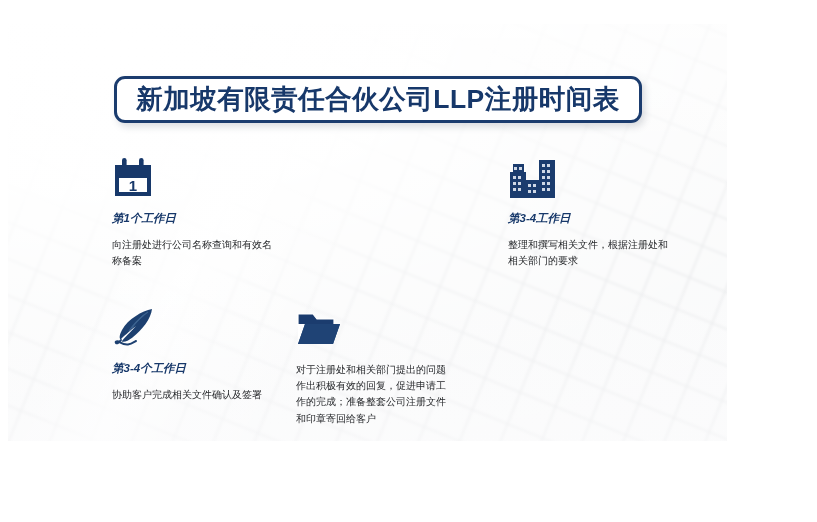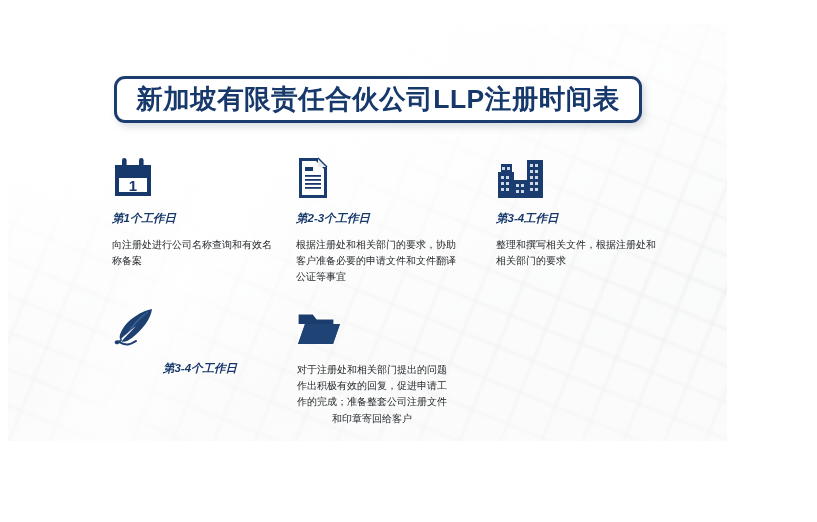--- a/index.html
+++ b/index.html
@@ -99,21 +99,21 @@
     position:absolute;
     left:0; top:130px; width:719px;
   }
   .row{ position:relative; height:140px; }
   .step{
     position:absolute;
     width:176px;
   }
   .col1{ left:104px; }
   .col2{ left:288px; }
-  .col3{ left:488px; }
+  .col3{ left:500px; }
 
   .icon-box{
     height:46px;
     display:flex; align-items:flex-end;
     margin-bottom:12px;
   }
   .step-title{
     font-size:11.5px;
     font-weight:bold;
     color:#17386a;
@@ -125,21 +125,21 @@
   .step-desc{
     font-size:10px;
     color:#27292c;
     line-height:1.62;
     width:166px;
   }
   .row2 .step-desc{ width:160px; }
   .row2 .col2 .step-desc{ width:152px; }
 
   
-  .row2{ margin-top:10px;text-align:center; }
+  .row2{ margin-top:10px; }
 </style>
 </head>
 <body>
 
 <div id="infographic">
 
   <div class="bg-photo"></div>
   <div class="bg-wash"></div>
   <div class="bg-sheen"></div>
   <div class="bg-vignette"></div>
@@ -162,37 +162,20 @@
             <rect x="3" y="9" width="36" height="9" fill="#17386a"></rect>
             <rect x="3" y="18" width="36" height="22" fill="#17386a"></rect>
             <rect x="7" y="22" width="28" height="14" fill="#ffffff"></rect>
             <text x="21" y="34.5" font-family="Liberation Sans, sans-serif" font-size="15" font-weight="bold" fill="#17386a" text-anchor="middle">1</text>
           </svg>
         </div>
         <div class="step-title">第1个工作日</div>
         <div class="step-desc">向注册处进行公司名称查询和有效名称备案</div>
       </div>
 
-      <div class="step col2">
-        <div class="icon-box">
-          <svg width="36" height="44" viewBox="0 0 36 44">
-            <path d="M3 2 H22 L31 11 V42 H3 Z" fill="#1b3c6e"></path>
-            <path d="M6 5 H20 L28 13 V39 H6 Z" fill="#ffffff"></path>
-            <path d="M22 2 L31 11 H22 Z" fill="#e9ebee"></path>
-            <path d="M22 2 L31 11" stroke="#1b3c6e" stroke-width="1.4" fill="none"></path>
-            <rect x="9" y="11" width="8" height="4" fill="#17386a"></rect>
-            <rect x="9" y="19" width="16" height="1.8" fill="#17386a"></rect>
-            <rect x="9" y="23" width="16" height="1.8" fill="#17386a"></rect>
-            <rect x="9" y="27" width="16" height="1.8" fill="#17386a"></rect>
-            <rect x="9" y="31" width="16" height="1.8" fill="#17386a"></rect>
-          </svg>
-        </div>
-        <div class="step-title">第2-3个工作日</div>
-        <div class="step-desc">根据注册处和相关部门的要求，协助客户准备必要的申请文件和文件翻译公证等事宜</div>
-      </div>
 
       <div class="step col3">
         <div class="icon-box">
           <svg width="50" height="44" viewBox="0 0 50 44">
 
             <rect x="2" y="16" width="16" height="26" fill="#1b3c6e"></rect>
 
             <rect x="17" y="24" width="15" height="18" fill="#1b3c6e"></rect>
 
             <rect x="31" y="4" width="16" height="38" fill="#1b3c6e"></rect>
@@ -236,20 +219,21 @@
           <svg width="46" height="44" viewBox="0 0 46 44">
             <path d="M40 3 C30 5 16 13 10 24 C7.5 28.5 7 32 8.5 33.5 C11 31 17 25.5 24 20
                      C18.5 26 12 32.5 9.6 35.4 C12 36.6 16 35 20.5 31.5 C30 24 39 13 40 3 Z" fill="#1d4070"></path>
             <path d="M32 9 C27 13 21 19 17 25" stroke="#3c628f" stroke-width="1.1" fill="none"></path>
             <path d="M36 6 C30 10 24 16 20 22" stroke="#3c628f" stroke-width="1.1" fill="none"></path>
             <path d="M9 34 C7 36.5 5 38 4 37 C3 36 4.5 34.5 6.5 35.5
                      C9 36.8 11.5 39 16 38.5 C20 38 22 36 24 35" stroke="#1d4070" stroke-width="2" fill="none" stroke-linecap="round"></path>
           </svg>
         </div>
         <div class="step-title">第3-4个工作日</div>
+        <div class="step-desc">协助客户完成相关文件确认及签署</div>
       </div>
 
       <div class="step col2">
         <div class="icon-box">
           <svg width="46" height="44" viewBox="0 0 46 44">
             <path d="M2 8 H17 L21 13 H38 V20 H2 Z" fill="#1b3c6e"></path>
             <path d="M2 8 H17 L21 13 H38 V20 H2 Z" fill="none" stroke="#ffffff" stroke-width="1.2"></path>
             <path d="M2 18 H38 L44 18 L37 38 H2 Z" fill="#1f4375"></path>
             <path d="M2 18 L9 18 L2 38 Z" fill="#ffffff"></path>
             <path d="M9 18 H44 L37 38 H2 Z" fill="#1f4375"></path>

